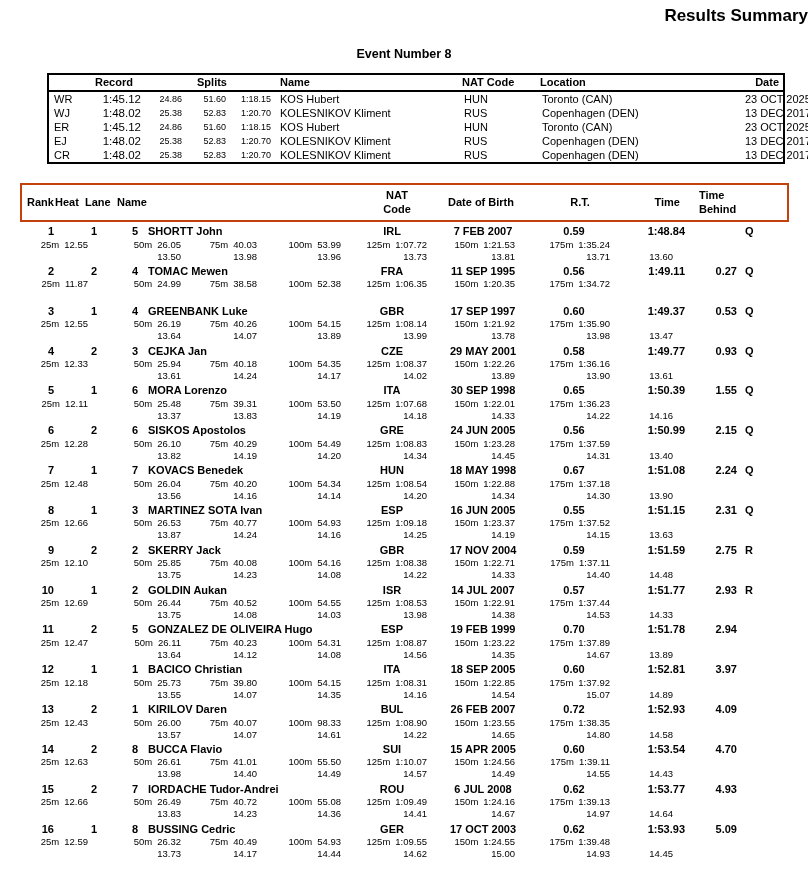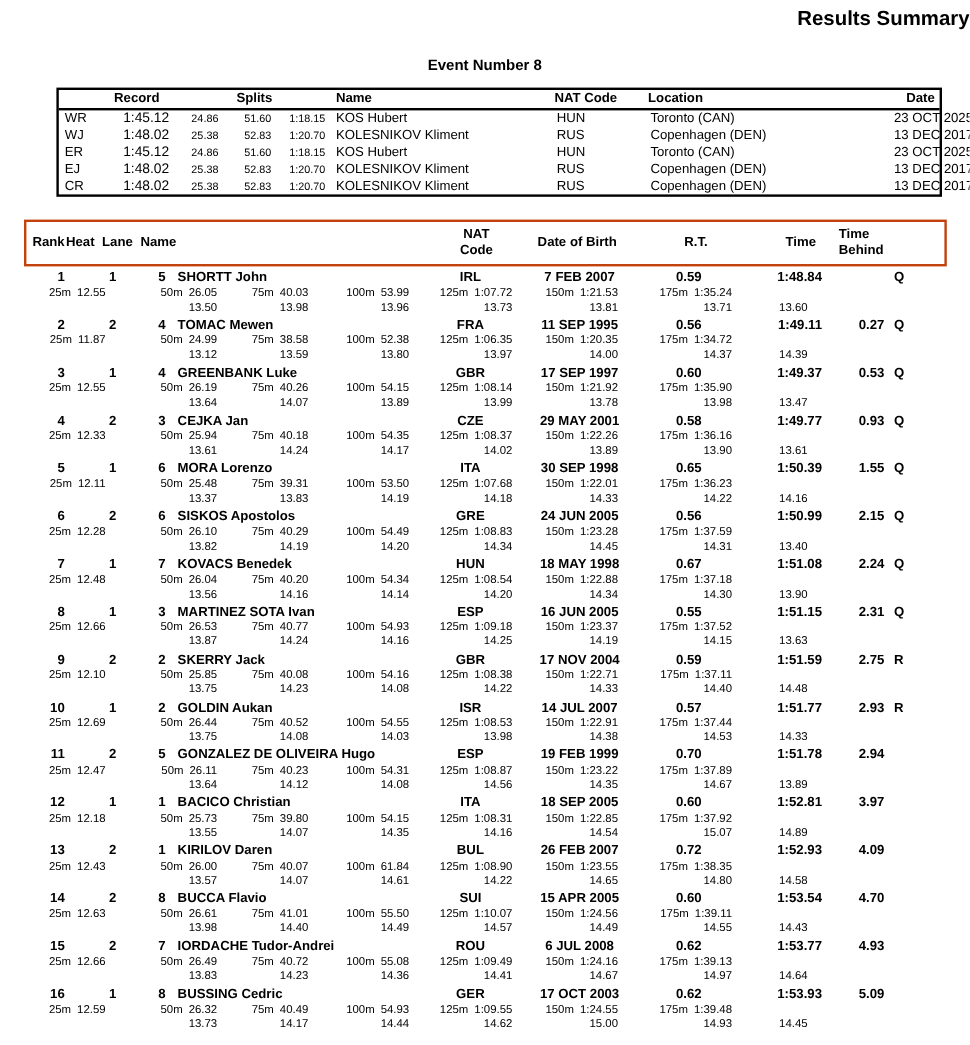--- a/index.html
+++ b/index.html
@@ -232,30 +232,20 @@
       <div class="splits-line">
         <span><span class="sp-l">25m</span><span>11.87</span></span>
         <span><span class="sp-l">50m</span><span>24.99</span></span>
         <span><span class="sp-l">75m</span><span>38.58</span></span>
         <span><span class="sp-l">100m</span><span>52.38</span></span>
         <span><span class="sp-l">125m</span><span>1:06.35</span></span>
         <span><span class="sp-l">150m</span><span>1:20.35</span></span>
         <span><span class="sp-l">175m</span><span>1:34.72</span></span>
         <span></span>
       </div>
-      <div class="diffs-line">
-        <span></span>
-        <span>13.12</span>
-        <span>13.59</span>
-        <span>13.80</span>
-        <span>13.97</span>
-        <span>14.00</span>
-        <span>14.37</span>
-        <span>14.39</span>
-      </div>
     </div>
 
     <div class="res-block">
       <div class="main-line">
         <span class="c-rank">3</span>
         <span class="c-heat">1</span>
         <span class="c-lane">4</span>
         <span class="c-name">GREENBANK Luke</span>
         <span class="c-nat">GBR</span>
         <span class="c-dob">17 SEP 1997</span>
@@ -611,21 +601,21 @@
         <span class="c-dob">26 FEB 2007</span>
         <span class="c-rt">0.72</span>
         <span class="c-time">1:52.93</span>
         <span class="c-behind">4.09</span>
         <span class="c-qual"></span>
       </div>
       <div class="splits-line">
         <span><span class="sp-l">25m</span><span>12.43</span></span>
         <span><span class="sp-l">50m</span><span>26.00</span></span>
         <span><span class="sp-l">75m</span><span>40.07</span></span>
-        <span><span class="sp-l">100m</span><span>61.84</span></span>
+        <span><span class="sp-l">100m</span><span>98.33</span></span>
         <span><span class="sp-l">125m</span><span>1:08.90</span></span>
         <span><span class="sp-l">150m</span><span>1:23.55</span></span>
         <span><span class="sp-l">175m</span><span>1:38.35</span></span>
         <span></span>
       </div>
       <div class="diffs-line">
         <span></span>
         <span>13.57</span>
         <span>14.07</span>
         <span>14.61</span>

